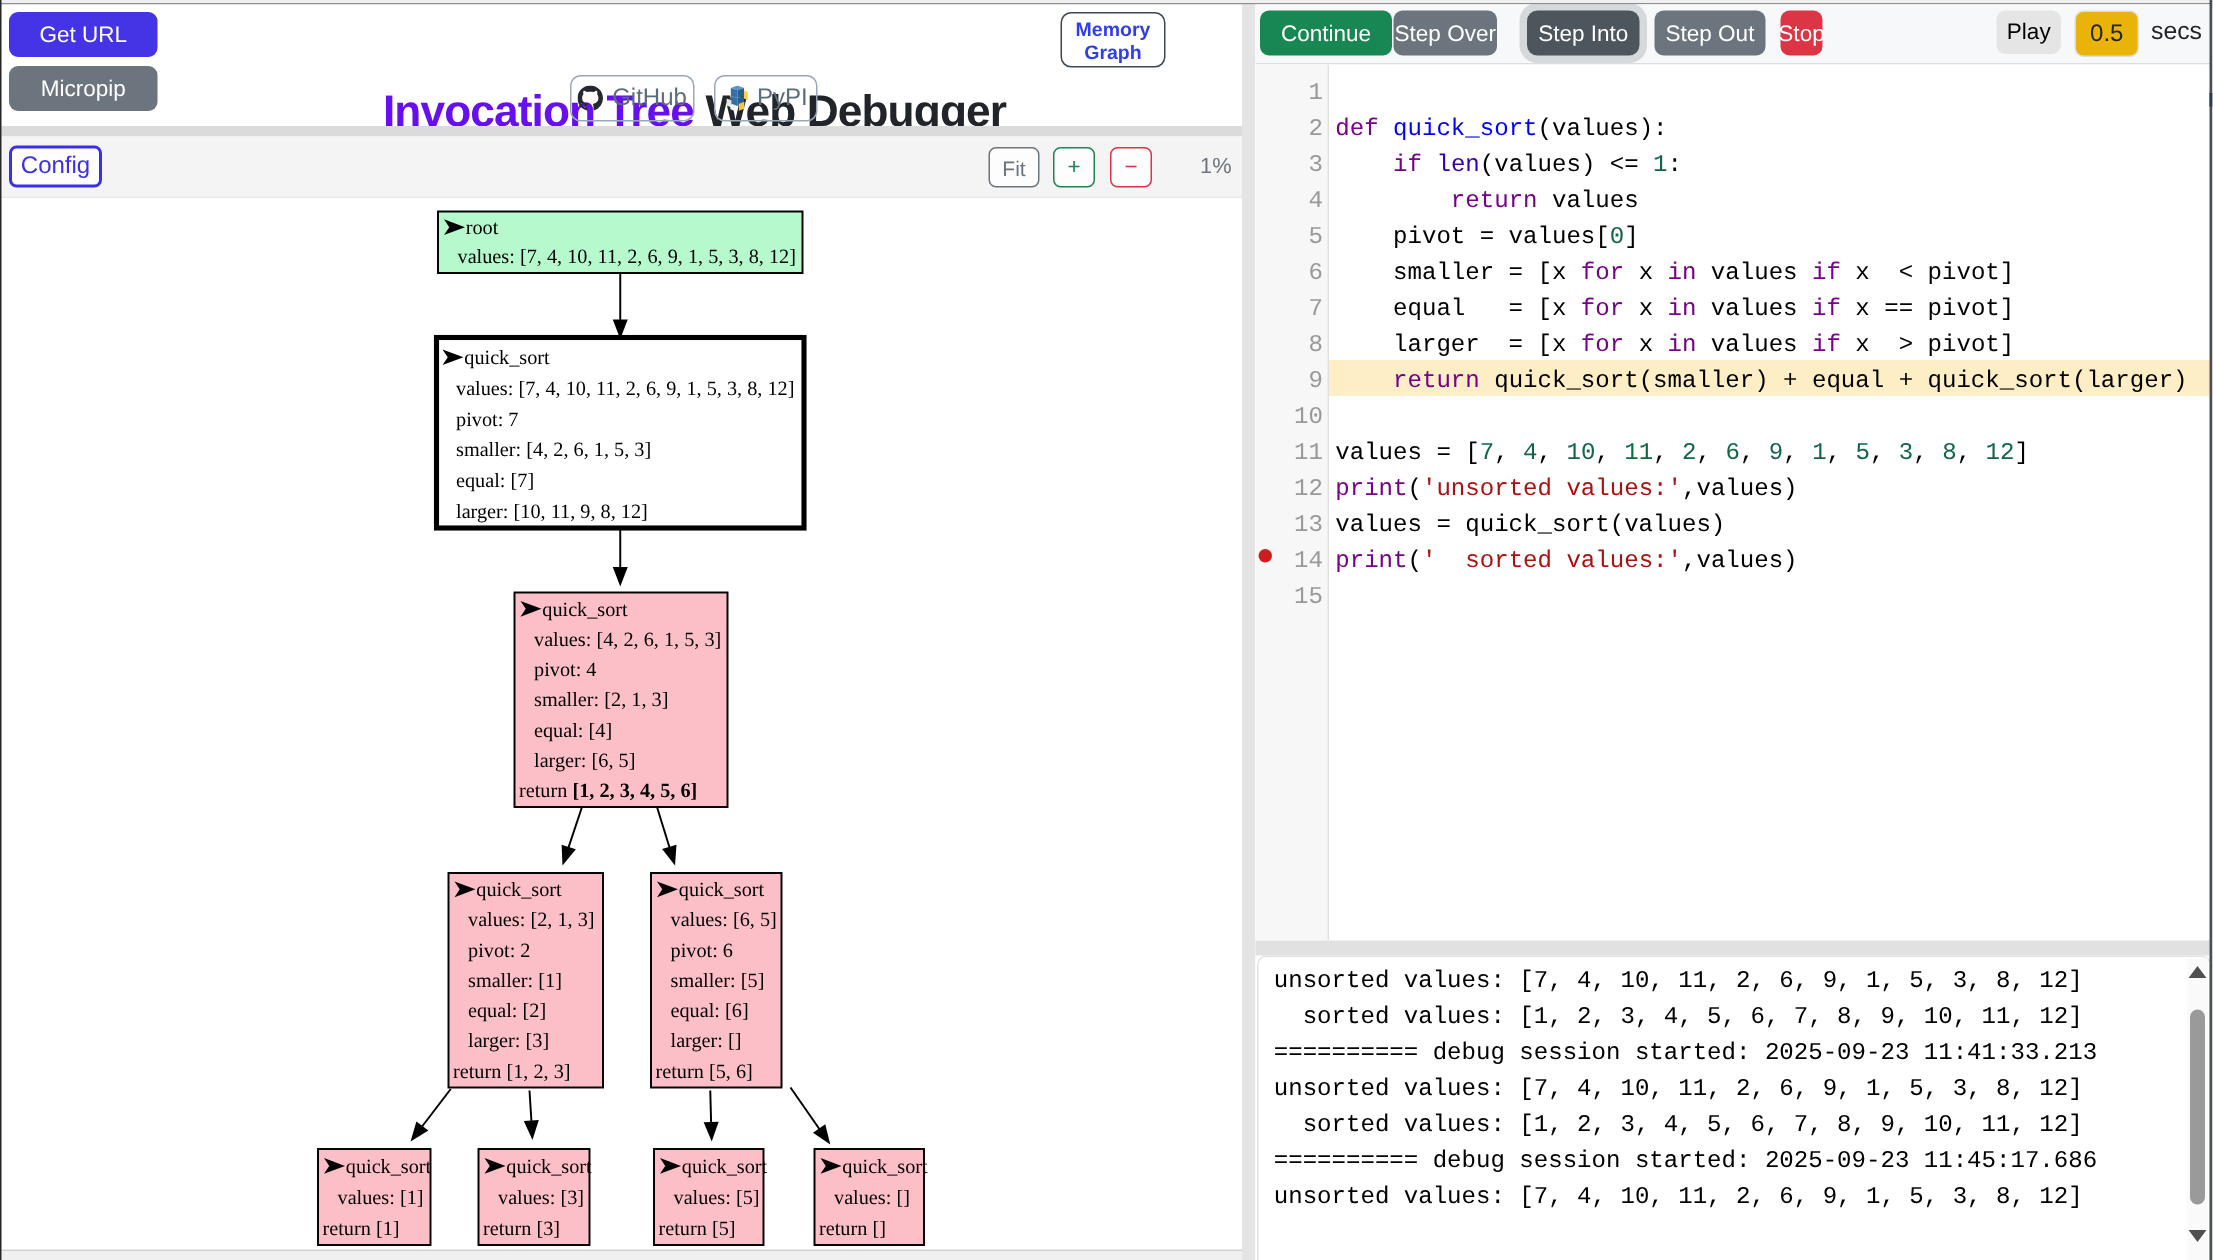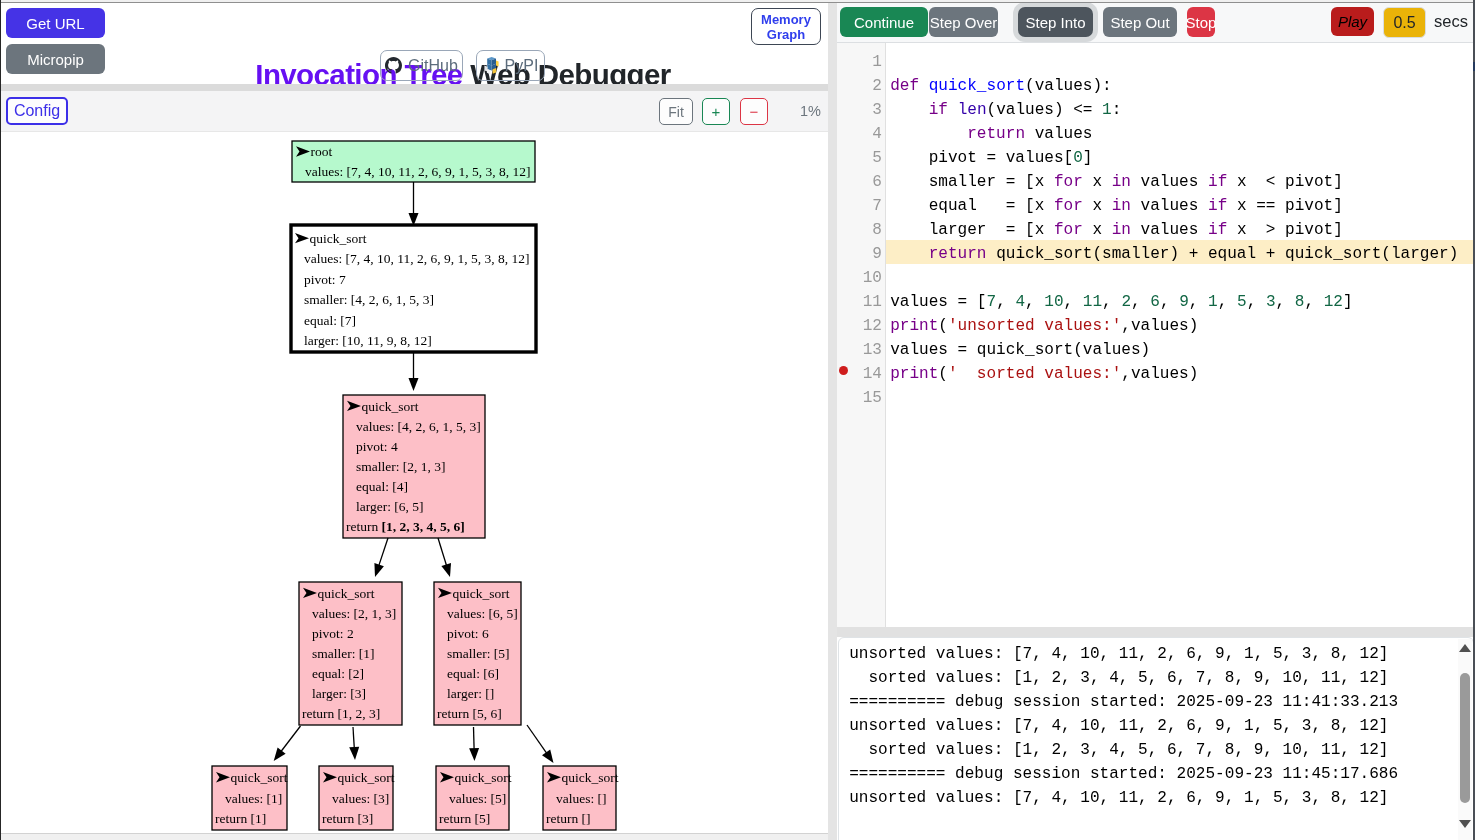--- a/index.html
+++ b/index.html
@@ -22,21 +22,21 @@
   <div class="abs" style="left:0;top:2px;width:1475px;height:1px;background:#8f8f8f;"></div>
   <div class="abs" style="left:0;top:0;width:1px;height:840px;background:#262626;z-index:50;"></div>
   <div class="abs" style="left:1473px;top:0;width:2px;height:840px;background:#4a4f56;z-index:50;"></div>
   <div class="abs" style="left:1472.5px;top:62px;width:2.5px;height:9px;background:#253a5e;z-index:51;"></div>
 
   <div class="abs" style="left:1px;top:3px;width:827px;height:837px;background:#fff;">
 
     <div class="abs" style="left:5px;top:5px;width:99px;height:30px;background:#4533e6;border-radius:6px;color:#fff;font-size:15px;display:flex;align-items:center;justify-content:center;">Get URL</div>
     <div class="abs" style="left:5px;top:41px;width:99px;height:30px;background:#6c757d;border-radius:6px;color:#fff;font-size:15px;display:flex;align-items:center;justify-content:center;">Micropip</div>
     <div class="abs" style="left:48px;top:7px;width:828px;text-align:center;font-size:29.5px;letter-spacing:-0.6px;font-weight:700;color:#212529;margin-top:48px;"><span style="color:#6610f2;">Invocation Tree</span> Web Debugger</div>
-    <div class="abs" style="left:750px;top:5px;width:68px;height:35px;border:1.5px solid #3d4654;border-radius:7px;display:flex;align-items:center;justify-content:center;text-align:center;font-size:13px;font-weight:700;color:#2f3eed;line-height:15px;">Memory Graph</div>
+    <div class="abs" style="left:706px;top:5px;width:68px;height:35px;border:1.5px solid #3d4654;border-radius:7px;display:flex;align-items:center;justify-content:center;text-align:center;font-size:13px;font-weight:700;color:#2f3eed;line-height:15px;">Memory Graph</div>
 
     <div class="abs" style="left:379px;top:47px;width:81px;height:29px;border:1px solid #9aa7b8;border-radius:7px;display:flex;align-items:center;justify-content:center;gap:6px;color:#5c6c7c;font-size:16px;">
       <svg width="17" height="17" viewBox="0 0 16 16">
           <path fill="#24292f" d="M8 0C3.58 0 0 3.58 0 8c0 3.54 2.29 6.53 5.47 7.59.4.07.55-.17.55-.38 0-.19-.01-.82-.01-1.49-2.01.37-2.53-.49-2.69-.94-.09-.23-.48-.94-.82-1.13-.28-.15-.68-.52-.01-.53.63-.01 1.08.58 1.23.82.72 1.21 1.87.87 2.33.66.07-.52.28-.87.51-1.07-1.78-.2-3.64-.89-3.64-3.95 0-.87.31-1.59.82-2.15-.08-.2-.36-1.02.08-2.12 0 0 .67-.21 2.2.82.64-.18 1.32-.27 2-.27s1.36.09 2 .27c1.53-1.04 2.2-.82 2.2-.82.44 1.1.16 1.92.08 2.12.51.56.82 1.27.82 2.15 0 3.07-1.87 3.75-3.65 3.95.29.25.54.73.54 1.48 0 1.07-.01 1.93-.01 2.2 0 .21.15.46.55.38A8.01 8.01 0 0 0 16 8c0-4.42-3.58-8-8-8z"></path>
         </svg>
       GitHub</div>
     <div class="abs" style="left:475px;top:47px;width:67px;height:29px;border:1px solid #9aa7b8;border-radius:7px;display:flex;align-items:center;justify-content:center;gap:5px;color:#5c6c7c;font-size:16px;">
       <svg width="17" height="17" viewBox="0 0 17 17">
         <polygon points="4.2,1.6 8.6,0 13,1.6 8.6,3.2" fill="#5a96c8"></polygon>
         <polygon points="4.2,1.6 8.6,3.2 8.6,8.4 4.2,6.8" fill="#3470a3"></polygon>
@@ -146,21 +146,21 @@
   <div class="abs" style="left:828px;top:3px;width:9px;height:837px;background:#e4e4e4;"></div>
 
   <div class="abs" style="left:837px;top:3px;width:636px;height:837px;background:#fff;">
 
     <div class="abs" style="left:0;top:0;width:636px;height:39px;background:#f7f8f9;border-bottom:1px solid #dcdfe2;"></div>
     <div class="btn abs" style="left:3px;top:4px;width:88px;height:30px;background:#198754;">Continue</div>
     <div class="btn abs" style="left:92px;top:4px;width:69px;height:30px;background:#6c757d;">Step Over</div>
     <div class="btn abs" style="left:181px;top:4px;width:75px;height:30px;background:#4d555d;box-shadow:0 0 0 5px rgba(130,138,145,0.28);border-radius:7px;">Step Into</div>
     <div class="btn abs" style="left:266px;top:4px;width:74px;height:30px;background:#6c757d;">Step Out</div>
     <div class="btn abs" style="left:350px;top:4px;width:28px;height:30px;background:#dc3545;">Stop</div>
-    <div class="btn abs" style="left:494px;top:4px;width:43px;height:29px;background:#b91c1c;color:#000;font-style:italic;">Play</div>
+    <div class="btn abs" style="left:494px;top:4px;width:43px;height:29px;background:#e5e5e5;color:#000;">Play</div>
     <div class="btn abs" style="left:546px;top:4px;width:41px;height:29px;background:#eab308;border:1px solid #d9dde1;color:#212529;font-size:16px;">0.5</div>
     <div class="abs" style="left:597px;top:9px;color:#212529;font-size:16.5px;">secs</div>
 
     <div class="abs" style="left:0;top:40px;width:636px;height:584px;background:#fff;overflow:hidden;">
       <div class="abs" style="left:0;top:0;width:48px;height:584px;background:#f7f7f7;"></div>
       <div class="abs" style="left:48px;top:0;width:1px;height:584px;background:#e0e0e0;"></div>
 
       <div class="abs" style="left:49px;top:197px;width:587px;height:24px;background:#fdeec6;"></div>
 
       <div class="abs" style="left:1.5px;top:323px;width:9px;height:9px;border-radius:50%;background:#cf1d1d;"></div>

